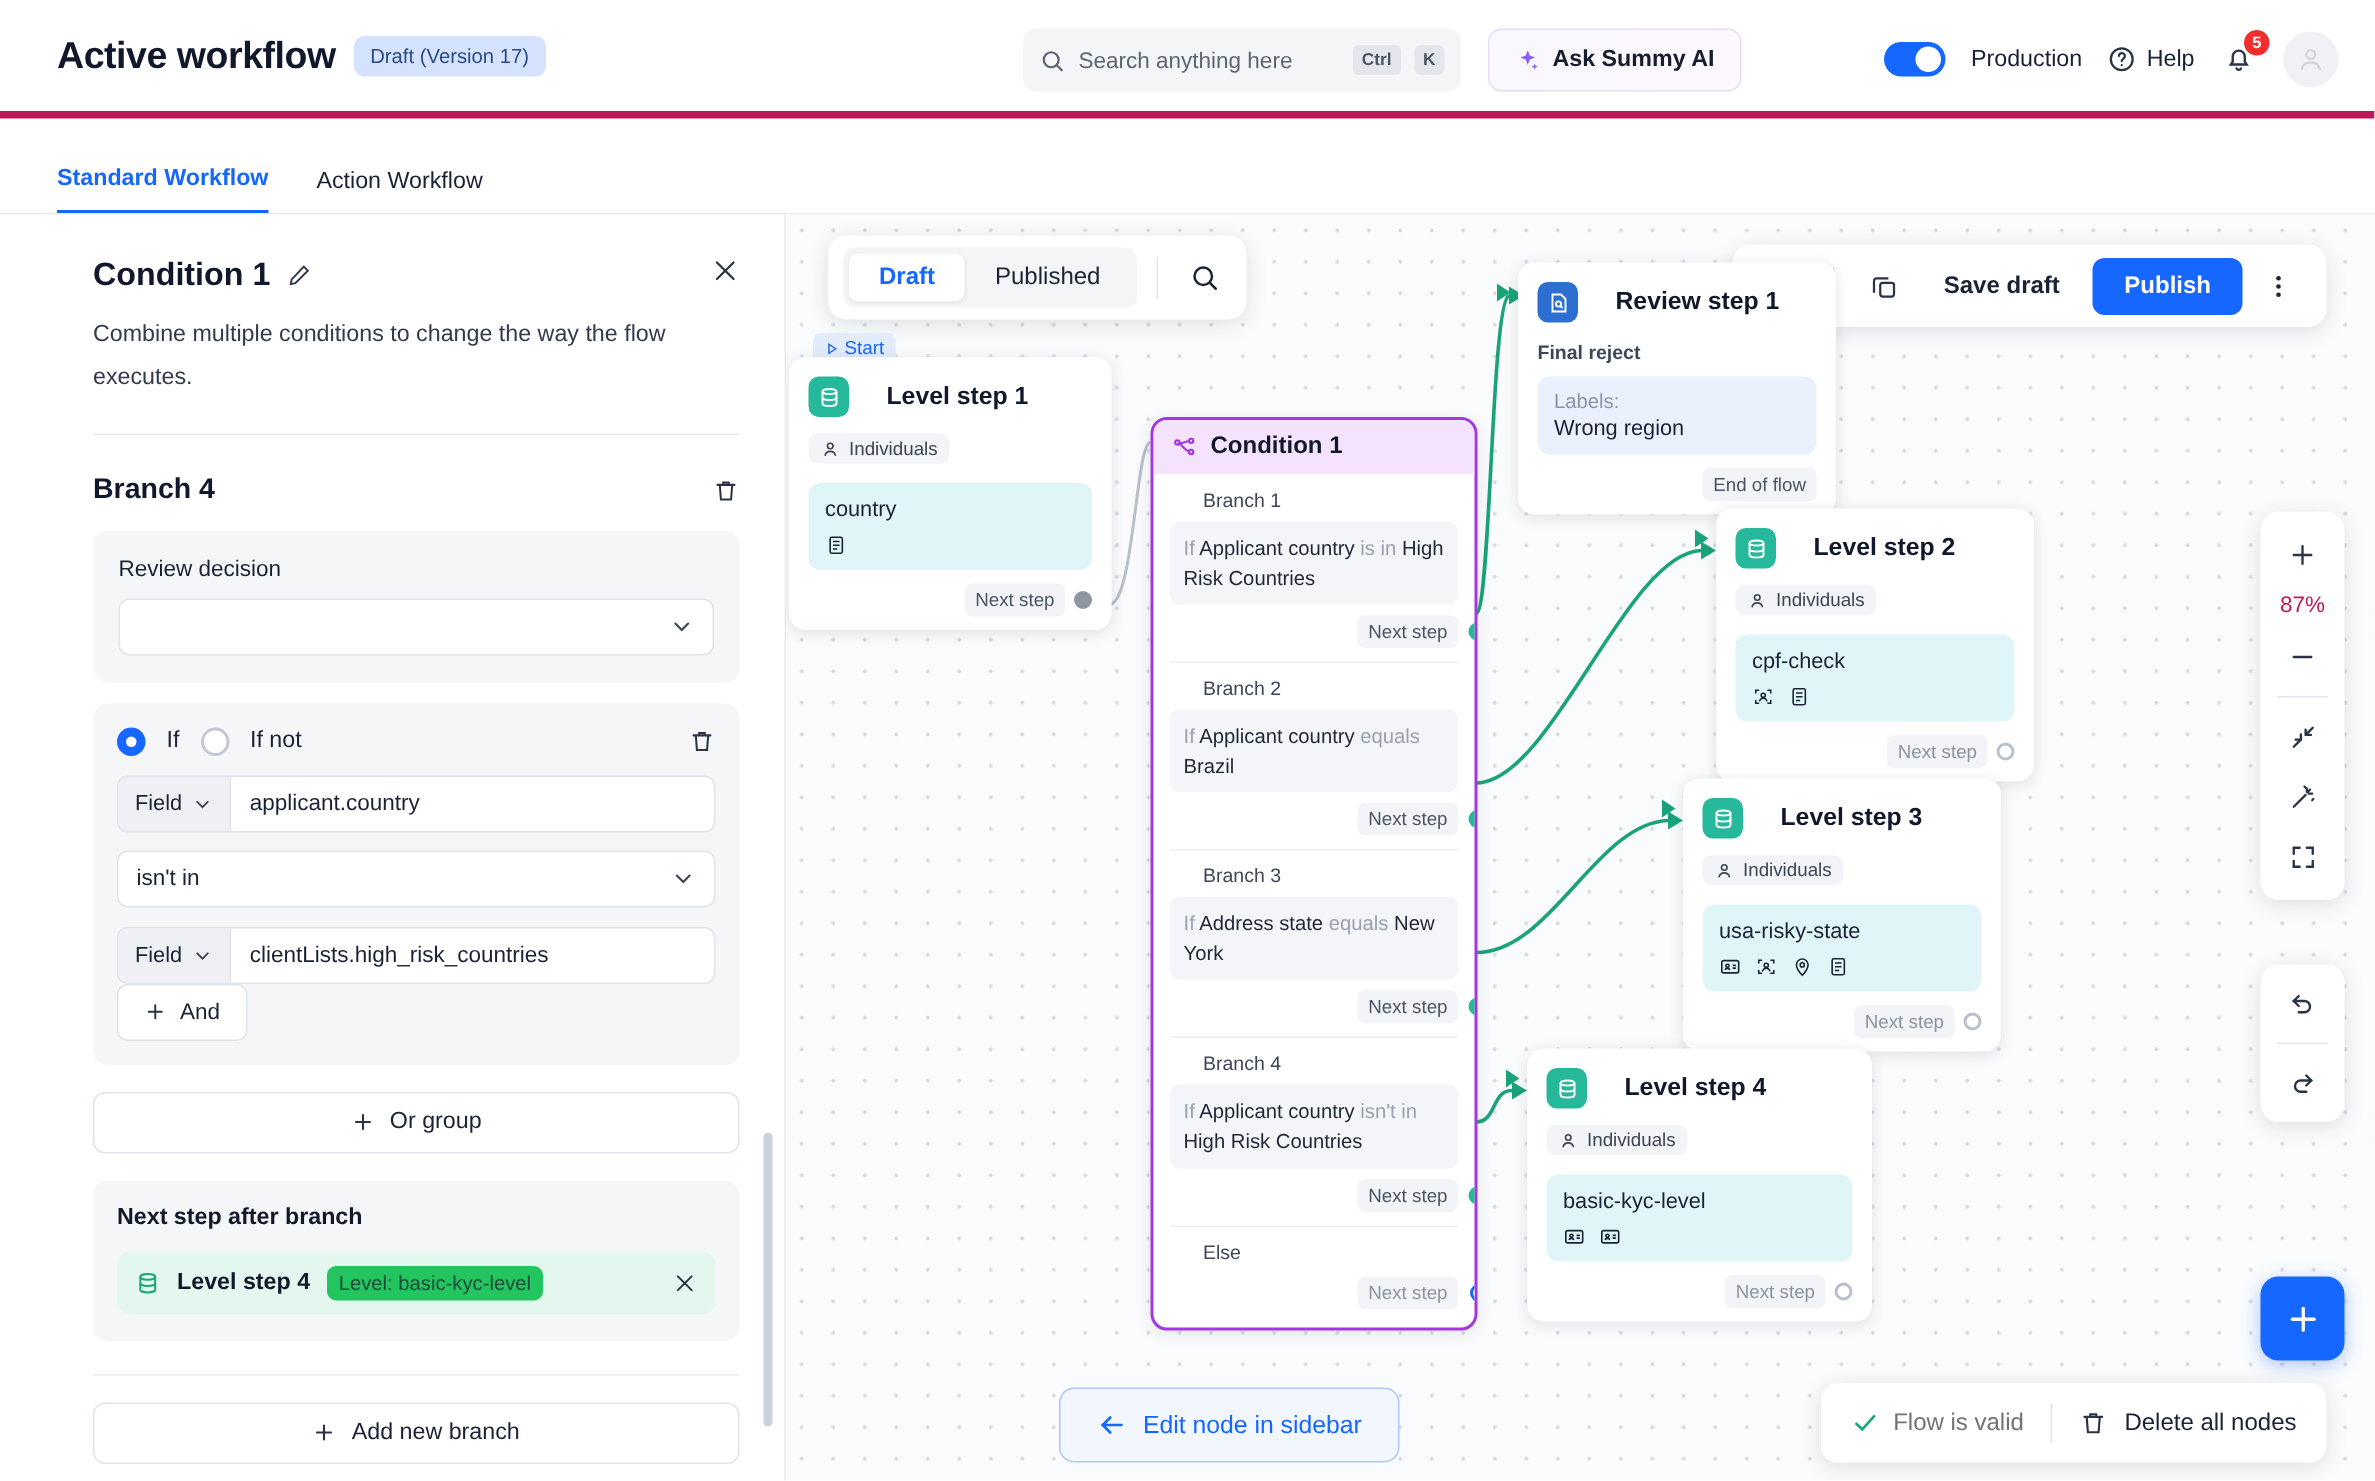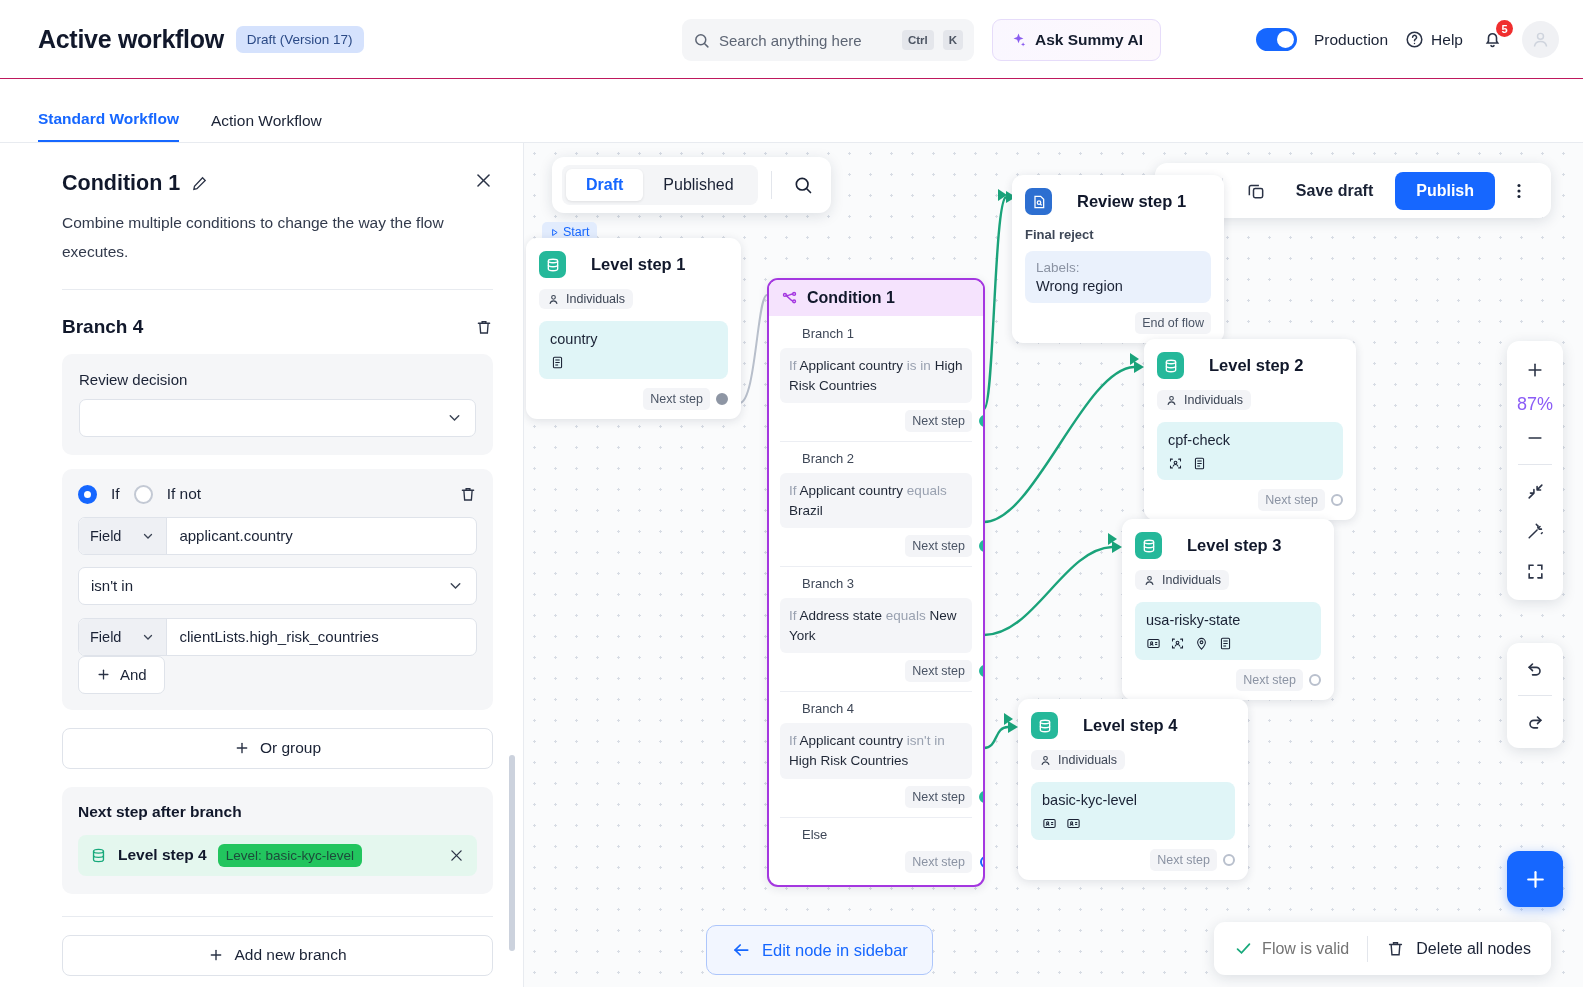--- a/index.html
+++ b/index.html
@@ -7,21 +7,21 @@
     width: 1583px; height: 987px;
     font-family: "Liberation Sans", sans-serif;
     background: #ffffff;
     overflow: hidden;
     color: #1a2235;
   }
   
   .topbar {
     height: 79px; width: 100%;
     display: flex; align-items: center;
-    border-bottom: 1px solid #be185d;
+    border-bottom: 5px solid #be185d;
     position: relative;
   }
   .app-title-wrap { display: flex; align-items: center; gap: 12px; padding-left: 38px; }
   .app-title { font-size: 25px; font-weight: bold; letter-spacing: -0.3px; color: #11182b; }
   .version-badge {
     background: #d5e2fd; color: #2b4a86; font-size: 13.5px;
     padding: 6px 11px; border-radius: 7px; white-space: nowrap;
   }
   .top-center { position: absolute; left: 682px; top: 19px; display: flex; align-items: center; gap: 18px; }
   .searchbox {
@@ -77,21 +77,21 @@
   }
   .cond-panel { background:#f5f6f8; border-radius:10px; padding: 16px; margin-top: 14px; }
   .radio-row { display:flex; align-items:center; gap: 14px; }
   .radio { width:19px; height:19px; border-radius:50%; border:2px solid #c3c9d4; background:#fff;
            display:inline-block; position:relative; cursor:pointer; }
   .radio.on { border-color:#1667ff; background:#1667ff; }
   .radio.on::after { content:''; position:absolute; inset:4px; background:#fff; border-radius:50%; }
   .radio-label { font-size:15.5px; }
   .spacer { flex: 1; }
   .field-row { display:flex; margin-top: 13px; border:1px solid #dfe3ea; border-radius:7px; overflow:hidden; background:#fff; height:38px; }
-  .field-tag { background:#eef0f4; display:flex; align-items:center; gap:20px; padding:0 11px;
+  .field-tag { background:#eef0f4; display:flex; align-items:center; gap:7px; padding:0 11px;
                font-size:14.5px; border-right:1px solid #dfe3ea; cursor:pointer; white-space:nowrap; }
   .field-val { flex:1; display:flex; align-items:center; padding: 0 12px; font-size:15px; color:#1a2235; }
   .op-row { display:flex; align-items:center; justify-content:space-between; margin-top:12px;
             border:1px solid #dfe3ea; border-radius:7px; background:#fff; height:38px; padding: 0 12px;
             font-size:15px; cursor:pointer; }
   .and-btn { display:inline-flex; align-items:center; gap:9px; height:38px;
              border:1px solid #dfe3ea; border-radius:7px; background:#fff; padding: 0 17px;
              font-size:15px; cursor:pointer; }
   .wide-btn { margin-top: 18px; height: 41px; width: 100%; border:1px solid #dfe3ea; border-radius:8px;
               background:#fff; display:flex; align-items:center; justify-content:center; gap:10px;
@@ -163,21 +163,21 @@
   .node-arrow-in { position:absolute; left:-14px; top:14px; width:0; height:0;
                    border-left:9px solid #b8bfcb; border-top:6px solid transparent; border-bottom:6px solid transparent; }
   
   .rev-box { background:#eaf1fc; border-radius:8px; padding:9px 11px; margin-top:9px; }
   .rev-box-k { font-size:13.5px; color:#8b93a3; }
   .rev-box-v { font-size:14.5px; color:#1a2235; margin-top:3px; }
   
   .zoom-panel { right: 20px; top: 198px; width: 56px; padding: 9px 0; display:flex;
                 flex-direction:column; align-items:center; gap:0; }
   .zoom-btn { width:56px; height:40px; display:flex; align-items:center; justify-content:center; cursor:pointer; }
-  .zoom-pct { font-size:18px; color:#8b5cf6; text-align:left; height:28px; line-height:28px; cursor:pointer; }
+  .zoom-pct { font-size:15px; color:#be185d; text-align:left; height:28px; line-height:28px; cursor:pointer; }
   .zoom-div { width:34px; height:1px; background:#e3e6ec; margin:6px 0; }
   .undo-panel { right:20px; top:500px; width:56px; padding:6px 0; display:flex; flex-direction:column; align-items:center; }
   .fab { position:absolute; right:20px; bottom:80px; width:56px; height:56px; background:#1667ff;
          border-radius:12px; display:flex; align-items:center; justify-content:center; cursor:pointer;
          box-shadow:0 3px 12px rgba(22,103,255,.35); }
   
   .edit-node-btn { position:absolute; left:182px; bottom:12px; background:#f2f6ff;
                    border:1.5px solid #adc6fb; border-radius:10px; padding: 14px 24px;
                    display:flex; align-items:center; gap:11px; color:#1667ff; font-size:16.5px; cursor:pointer; }
   .valid-bar { position:absolute; right:32px; bottom:12px; background:#fff; border-radius:11px;

